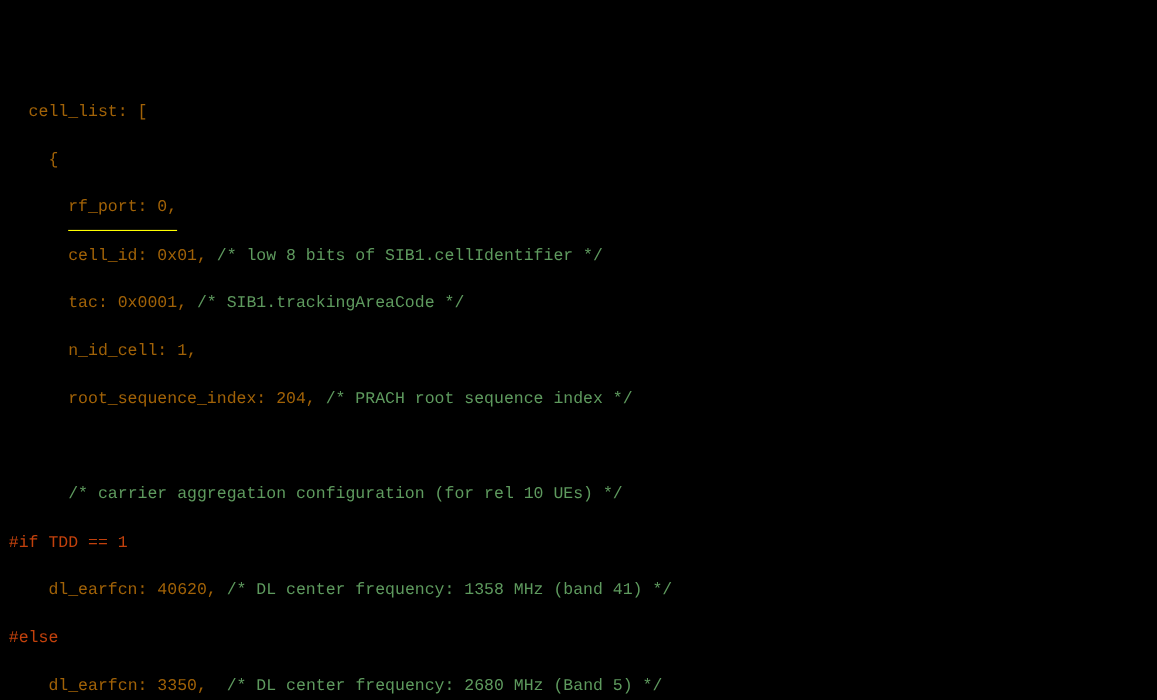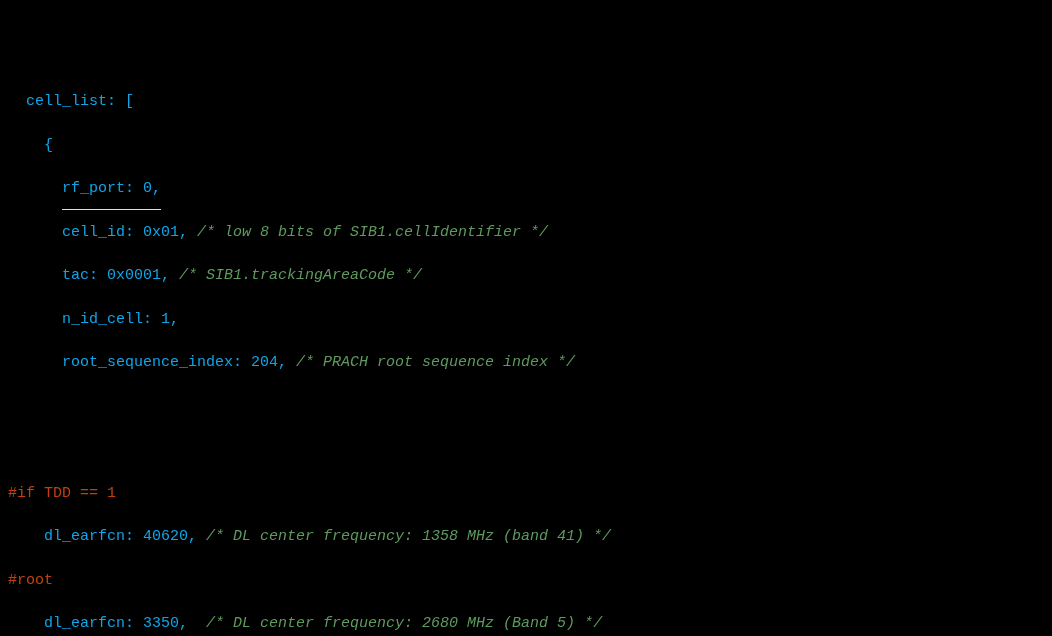--- a/index.html
+++ b/index.html
@@ -14,45 +14,45 @@
       line-height: 1.45;
       color: #cccccc;
       padding: 4px 8px;
       white-space: pre;
       overflow: hidden;
     }
     .line {
       display: block;
       min-height: 1.45em;
     }
-    .plain { color: #0ea5e9; }
-    .comment { color: #5e9a5e; font-style: italic; }
+    .plain { color: #a16207; }
+    .comment { color: #5e9a5e; }
     .preproc { color: #c2410c; }
     .underline-yellow {
       border-bottom: 1.5px solid #ffff00;
       padding-bottom: 12px;
     }
   </style>
 </head>
 <body>
 
 
 
 <div class="line"><span class="plain">  cell_list: [</span></div>
 <div class="line"><span class="plain">    {</span></div>
 <div class="line"><span class="plain">      </span><span class="plain underline-yellow">rf_port: 0,</span></div>
 <div class="line"><span class="plain">      cell_id: 0x01, </span><span class="comment">/* low 8 bits of SIB1.cellIdentifier */</span></div>
 <div class="line"><span class="plain">      tac: 0x0001, </span><span class="comment">/* SIB1.trackingAreaCode */</span></div>
 <div class="line"><span class="plain">      n_id_cell: 1,</span></div>
 <div class="line"><span class="plain">      root_sequence_index: 204, </span><span class="comment">/* PRACH root sequence index */</span></div>
 <div class="line"><span class="plain"></span></div>
-<div class="line"><span class="plain">      </span></div>
+<div class="line"><span class="plain">      </span><span class="comment">/* carrier aggregation configuration (for rel 10 UEs) */</span></div>
 <div class="line"><span class="preproc">#if TDD == 1</span></div>
 <div class="line"><span class="plain">    dl_earfcn: 40620, </span><span class="comment">/* DL center frequency: 1358 MHz (band 41) */</span></div>
-<div class="line"><span class="preproc">#root</span></div>
+<div class="line"><span class="preproc">#else</span></div>
 <div class="line"><span class="plain">    </span><span class="plain underline-yellow">dl_earfcn: 3350,</span><span class="plain">  </span><span class="comment">/* DL center frequency: 2680 MHz (Band 5) */</span></div>
 
 
 
 
 
 
 
 
 

